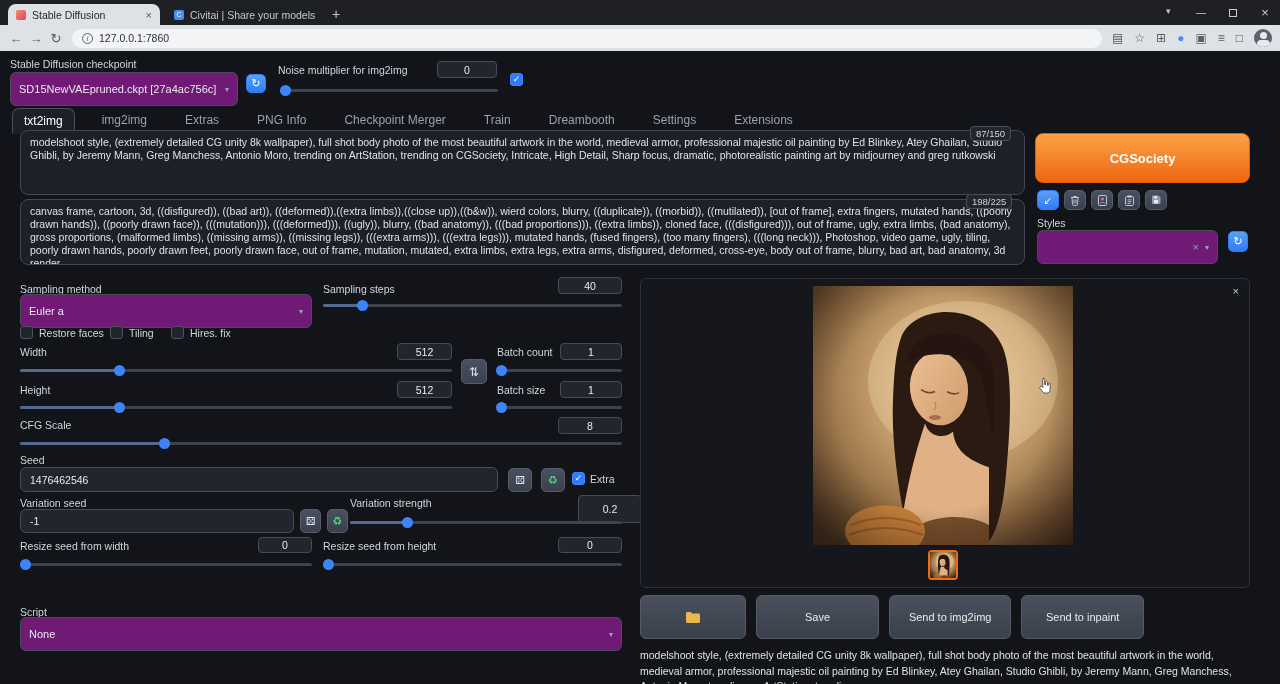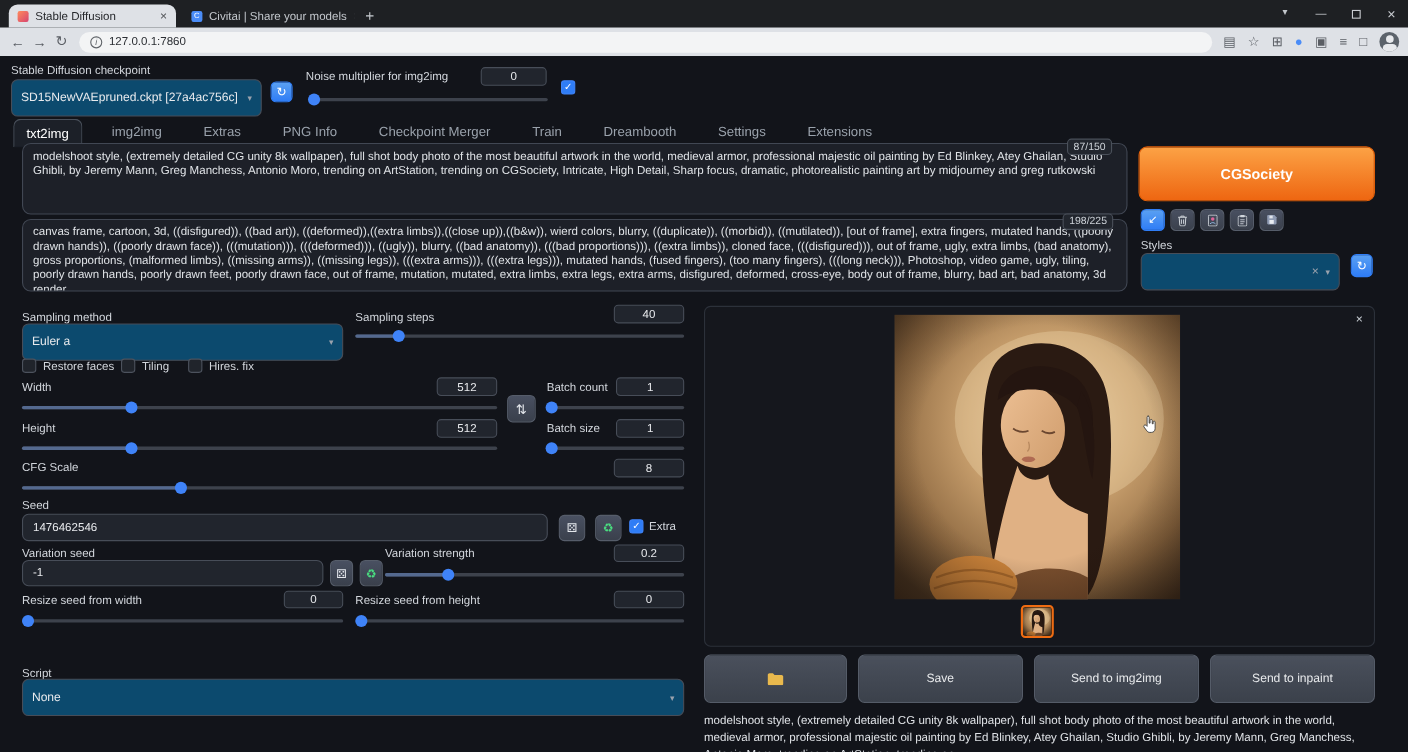--- a/index.html
+++ b/index.html
@@ -27,21 +27,21 @@
   .tb-icons{display:flex;align-items:center;gap:11px;color:#5a5e64;font-size:12px}
   .bluedot{color:#4a8cf7}
   .avatar{width:18px;height:18px;border-radius:50%;background:#5c636b;position:relative;overflow:hidden}
   .avatar::before{content:"";position:absolute;left:5.5px;top:3px;width:7px;height:7px;border-radius:50%;background:#e8eaed}
   .avatar::after{content:"";position:absolute;left:2.5px;top:11px;width:13px;height:8px;border-radius:7px;background:#e8eaed}
 
   
   .app{position:absolute;left:0;top:51px;width:1280px;height:633px;background:#12141a;color:#e6e8eb}
   .lbl{position:absolute;font-size:10.5px;color:#d2d6dc;white-space:nowrap}
   .numbox{position:absolute;background:#21252d;border:1px solid #474d58;border-radius:4px;color:#e8eaed;font-size:10.5px;display:flex;align-items:center;justify-content:center}
-  .dd{position:absolute;background:#0c4a6e;border:1px solid #474d58;border-radius:6px;color:#e8eaed;font-size:11px;display:flex;align-items:center;gap:6px;padding:16px 8px}
+  .dd{position:absolute;background:#701a75;border:1px solid #474d58;border-radius:6px;color:#e8eaed;font-size:11px;display:flex;align-items:center;gap:6px;padding:16px 8px}
   .dd .caret{margin-left:auto;color:#9aa2ad;font-size:8px}
   .dd .clearx{color:#9aa2ad;font-size:11px}
   .textin{position:absolute;background:#21252d;border:1px solid #474d58;border-radius:6px;color:#e8eaed;font-size:10.5px;padding:0 9px;font-family:"Liberation Sans","DejaVu Sans",sans-serif}
   .ta{position:absolute;background:#1d2028;border:1px solid #414753;border-radius:8px;padding:5px 9px;font-size:10.5px;line-height:13px;color:#dfe2e6;overflow:hidden}
   .tcount{position:absolute;background:#22262e;border:1px solid #4a505a;border-radius:4px;font-size:9.5px;color:#ced3d9;padding:1px 5px;z-index:3}
   .slider{position:absolute;height:11px}
   .slider .track{position:absolute;left:0;right:0;top:4px;height:3px;background:#3d424c;border-radius:2px}
   .slider .fill{position:absolute;left:0;top:4px;height:3px;background:#54698f;border-radius:2px}
   .slider .handle{position:absolute;top:0;width:11px;height:11px;border-radius:50%;background:#3f83f8;margin-left:-5px}
   .check{position:absolute;width:13px;height:13px;border:1px solid #4c525d;border-radius:3px;background:#20242b;color:#fff;font-size:9px;line-height:11px;text-align:center}
@@ -54,21 +54,21 @@
   .generate{position:absolute;left:1035px;top:82px;width:215px;height:50px;background:linear-gradient(#fca245,#ee6611);border:1px solid #df5e08;border-radius:8px;color:#fff;font-weight:bold;font-size:13px;display:flex;align-items:center;justify-content:center}
   .minirow{position:absolute;left:1037px;top:139px;display:flex;gap:5px}
   .mini{width:22px;height:20px;display:flex;align-items:center;justify-content:center;background:linear-gradient(#495061,#3a404c);border:1px solid #565d6a;border-radius:5px;color:#e4e7ec;font-size:10px}
   .mini.blue{background:linear-gradient(#5aa0f2,#2f7df6);border-color:#2f7df6;color:#fff}
   .accordion{position:absolute;left:20px;top:524px;width:602px;height:27px;background:#1c212a;border:1px solid #414753;border-radius:8px;display:flex;align-items:center;padding:0 12px;font-weight:bold;font-size:12px;color:#f2f4f6}
   .accordion .arr{margin-left:auto;font-size:9px;color:#dfe3e8}
   .gallery{position:absolute;left:640px;top:227px;width:610px;height:310px;background:#15171d;border:1px solid #2c313a;border-radius:6px}
   .gclose{position:absolute;right:10px;top:6px;font-size:11px;color:#c7ccd2}
   .genimg{position:absolute;left:172px;top:7px}
   .thumb{position:absolute;left:287px;top:271px;width:30px;height:30px;border:2px solid #ef6c12;border-radius:4px;overflow:hidden;background:#000}
-  .gal-buttons{position:absolute;left:640px;top:544px;width:610px;height:44px;display:flex;gap:10px}
+  .gal-buttons{position:absolute;left:640px;top:544px;width:504px;height:44px;display:flex;gap:10px}
   .gbtn{flex:1;background:linear-gradient(#4a505c,#3b414b);border:1px solid #555c68;border-radius:6px;color:#e8eaec;font-size:11px;line-height:13px;display:flex;align-items:center;justify-content:center;text-align:center;padding:0 6px}
   .gbtn.folderbtn{flex:.85}
   .geninfo{position:absolute;left:640px;top:597px;width:612px;height:36px;overflow:hidden;font-size:10.5px;line-height:15.5px;color:#dfe2e6}
   .cc-text{position:absolute;left:528px;top:17px;width:272px;font-size:10.5px;line-height:14px;color:#e3e6ea}
   .cursor{position:absolute;left:1038px;top:326px;z-index:9}
 </style>
 </head>
 <body>
 
 <svg style="position:absolute;width:0;height:0" aria-hidden="true">
@@ -285,21 +285,21 @@
     <div class="tool" style="left:508px;top:417px;width:24px;height:24px">⚄</div>
     <div class="tool" style="left:541px;top:417px;width:24px;height:24px;color:#4ade80">♻</div>
     <div class="check on" style="left:572px;top:421px">✓</div>
     <div class="lbl" style="left:590px;top:422px">Extra</div>
 
     <div class="lbl" style="left:20px;top:446px">Variation seed</div>
     <input class="textin" style="left: 20px; top: 458px; width: 274px; height: 24px;" value="-1">
     <div class="tool" style="left:300px;top:458px;width:21px;height:24px">⚄</div>
     <div class="tool" style="left:327px;top:458px;width:21px;height:24px;color:#4ade80">♻</div>
     <div class="lbl" style="left:350px;top:446px">Variation strength</div>
-    <div class="numbox" style="left:558px;top:444px;width:64px;height:16px">0.2</div>
+    <div class="numbox" style="left:578px;top:444px;width:64px;height:28px">0.2</div>
     <div class="slider" style="left:350px;top:466px;width:272px">
       <span class="track"></span>
         <span class="fill" style="width:21%"></span>
         <span class="handle" style="left:21%"></span>
     </div>
 
     <div class="lbl" style="left:20px;top:489px">Resize seed from width</div>
     <div class="numbox" style="left:258px;top:486px;width:54px;height:16px">0</div>
     <div class="slider" style="left:20px;top:508px;width:292px">
       <span class="track"></span>

